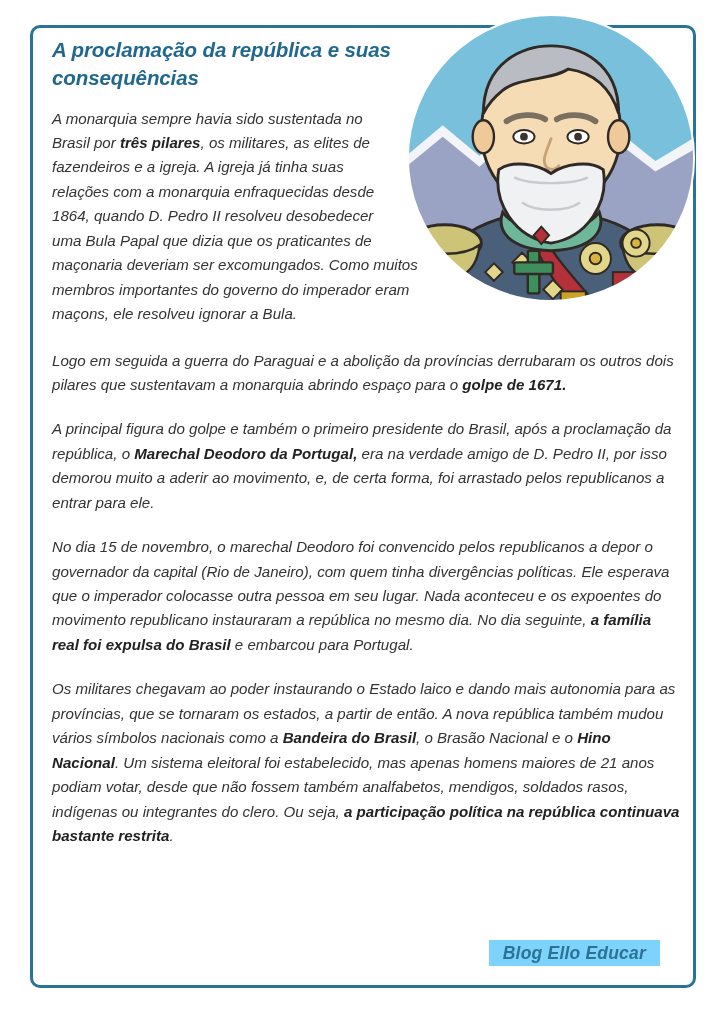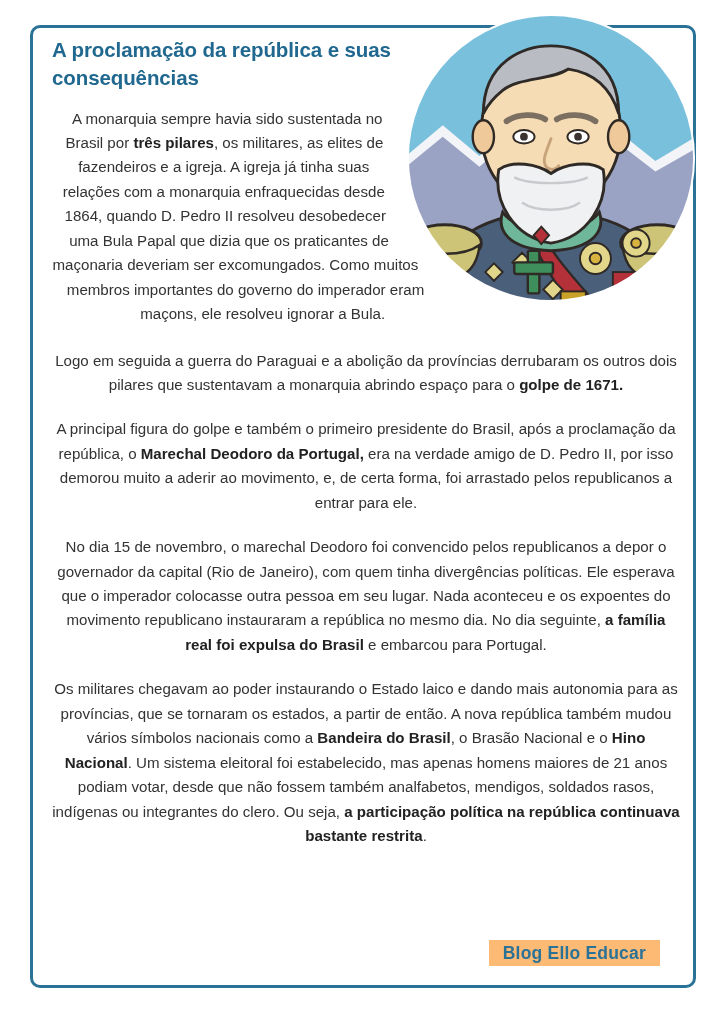--- a/index.html
+++ b/index.html
@@ -7,20 +7,21 @@
     margin: 0; padding: 0;
     width: 724px; height: 1024px;
     background: #ffffff;
     font-family: "Liberation Sans", sans-serif;
   }
   .page {
     position: relative;
     width: 724px; height: 988px;
     background: #ffffff;
     overflow: hidden;
+    font-style: italic;
   }
 
   
   .frame {
     position: absolute;
     left: 30px; top: 25px;
     width: 666px; height: 963px;
     border: 3px solid #2b7297;
     border-radius: 10px;
     pointer-events: none;
@@ -30,21 +31,21 @@
     position: absolute;
     left: 0; right: 0;
     bottom: 22px;
     height: 26px;
     display: flex;
     align-items: center;
     justify-content: flex-end;
     padding-right: 64px;
   }
   .footer-label {
-    background: #fdba74;
+    background: #7dd3fc;
     padding: 0 14px;
     color: #2b7297;
     font-size: 17.5px;
     font-weight: bold;
     letter-spacing: 0.2px;
     line-height: 26px;
     white-space: nowrap;
   }
 
   
@@ -60,21 +61,21 @@
     line-height: 1.38;
     margin: 0 0 14px 0;
     width: 350px;
     letter-spacing: -0.1px;
   }
   p.body {
     color: #333333;
     font-size: 15.1px;
     line-height: 1.62;
     margin: 0 4px 20px 0;
-    text-align: center;
+    text-align: left;
   }
   p.body b { font-weight: bold; color: #222; }
   p.first { margin-bottom: 22px; }
 
   
   .portrait {
     float: right;
     width: 290px; height: 300px;
     margin: -28px -12px 6px 14px;
     shape-outside: circle(50%);

